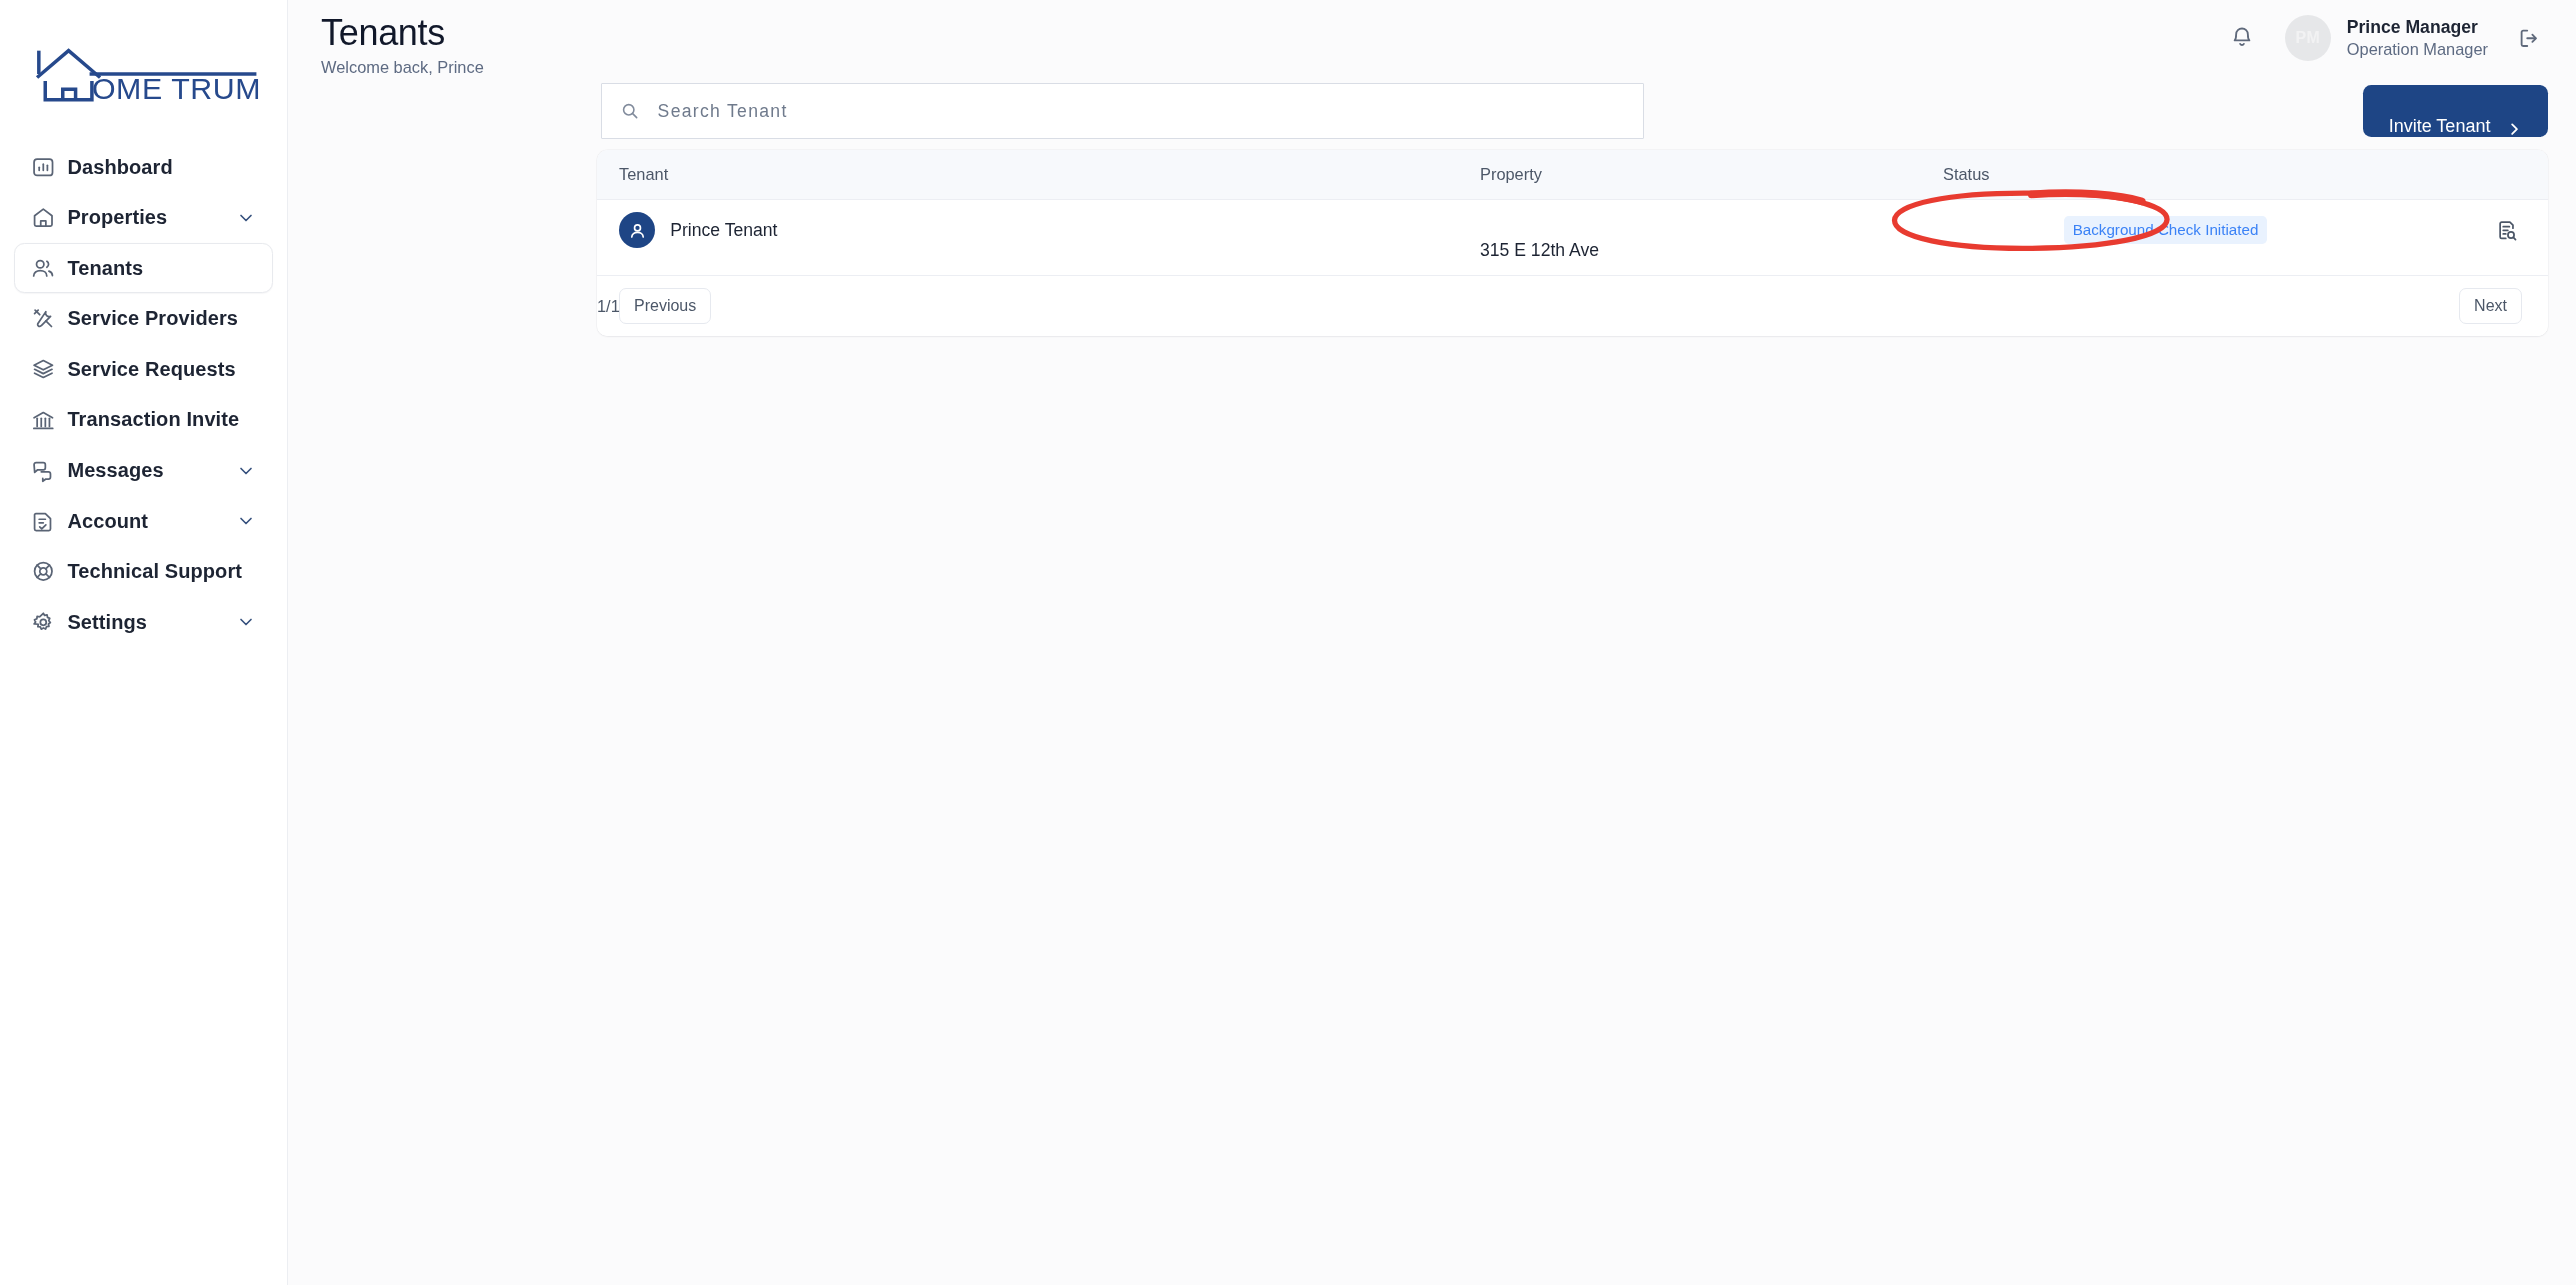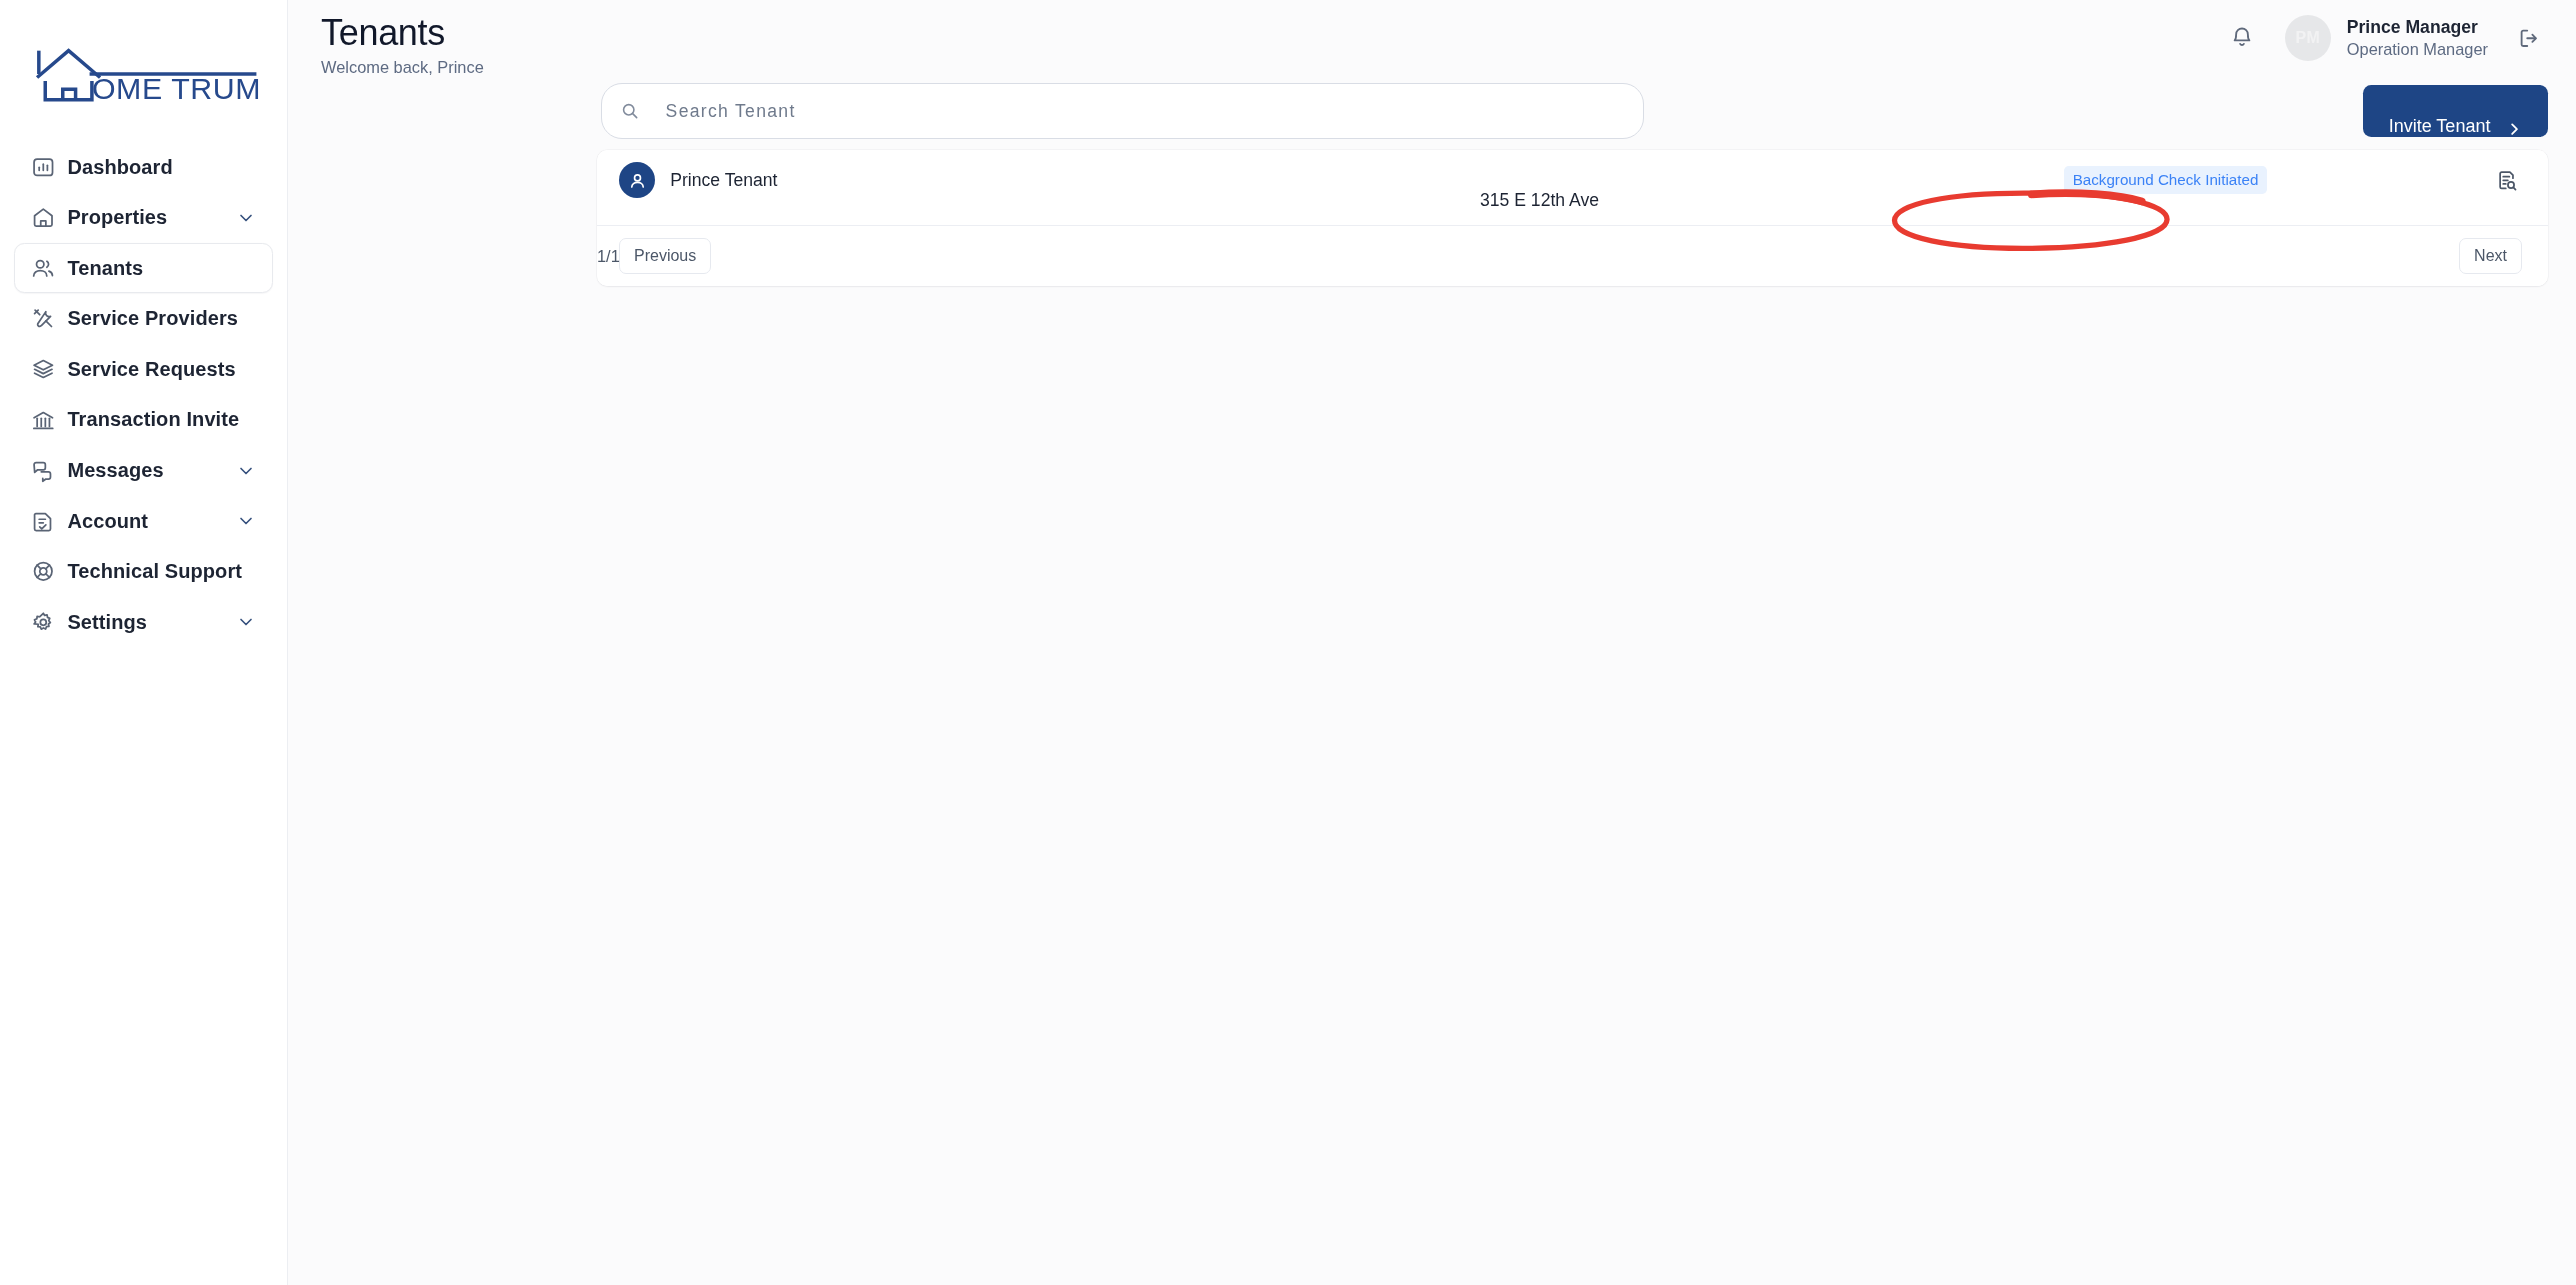--- a/index.html
+++ b/index.html
@@ -119,24 +119,24 @@
   .search-row {
     display: flex; align-items: center;
     padding: 0 28px 0 313px;
     height: 66px;
     position: absolute; left: 0; right: 0; top: 78px;
   }
   .search-box {
     width: 1043px; height: 56px;
     background: #ffffff;
     border: 1.8px solid #d9dde5;
-    border-radius: 21px;
+    border-radius: 1px;
     display: flex; align-items: center;
     padding: 0 17.6px;
-    gap: 26px;
+    gap: 18px;
   }
   .search-ico { color: #818b9c; display: flex; align-items: center; }
   .search-ph {
     font-size: 17.6px;
     color: #6f7a8c;
     letter-spacing: 1.3px;
   }
   .invite-btn {
     margin-left: auto;
     background: #1e4585;
@@ -446,20 +446,26 @@
         <span style="display:flex;align-items:center;">
           <svg width="16.4" height="16.4" viewBox="0 0 24 24" fill="none" stroke="currentColor" stroke-width="2.6" stroke-linecap="round" stroke-linejoin="round">
               <path d="M9 5l7 7-7 7"></path>
             </svg>
         </span>
       </button>
     </div>
 
     <section class="table-card">
 
+      <div class="t-head">
+        <div class="c-tenant th">Tenant</div>
+        <div class="c-prop th">Property</div>
+        <div class="c-status th">Status</div>
+        <div class="c-action"></div>
+      </div>
 
       <div class="t-row">
         <div class="c-tenant">
           <span class="tenant-avatar">
             <svg width="21" height="21" viewBox="0 0 24 24" fill="none" stroke="currentColor" stroke-width="1.9" stroke-linecap="round" stroke-linejoin="round">
               <circle cx="12" cy="9" r="3.4"></circle>
                 <path d="M5.5 19.5c0-3.3 2.9-5.3 6.5-5.3s6.5 2 6.5 5.3"></path>
             </svg>
           </span>
           <span class="tenant-name">Prince Tenant</span>

